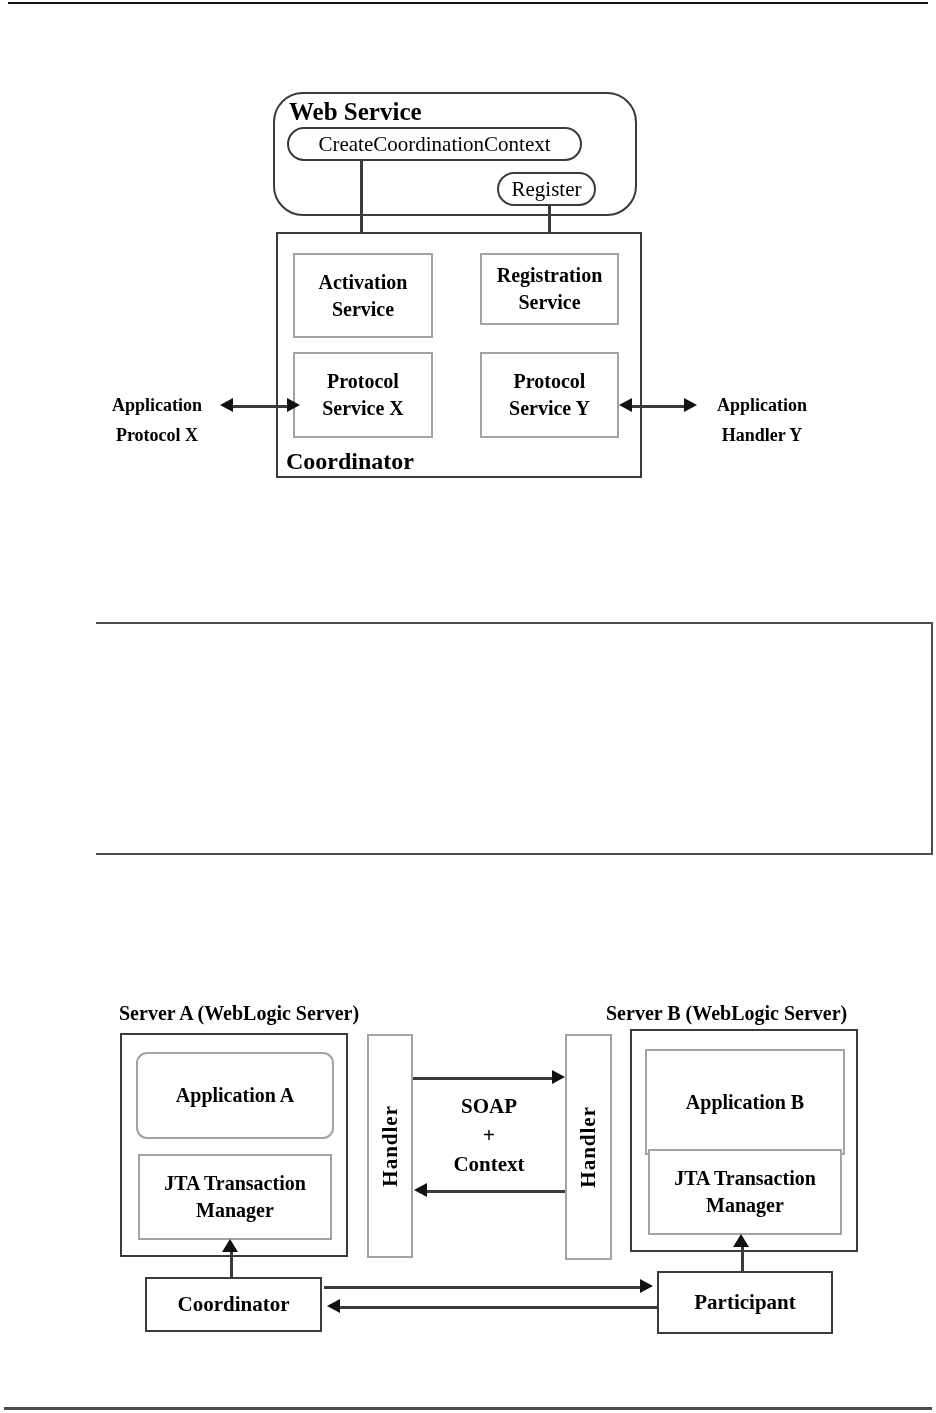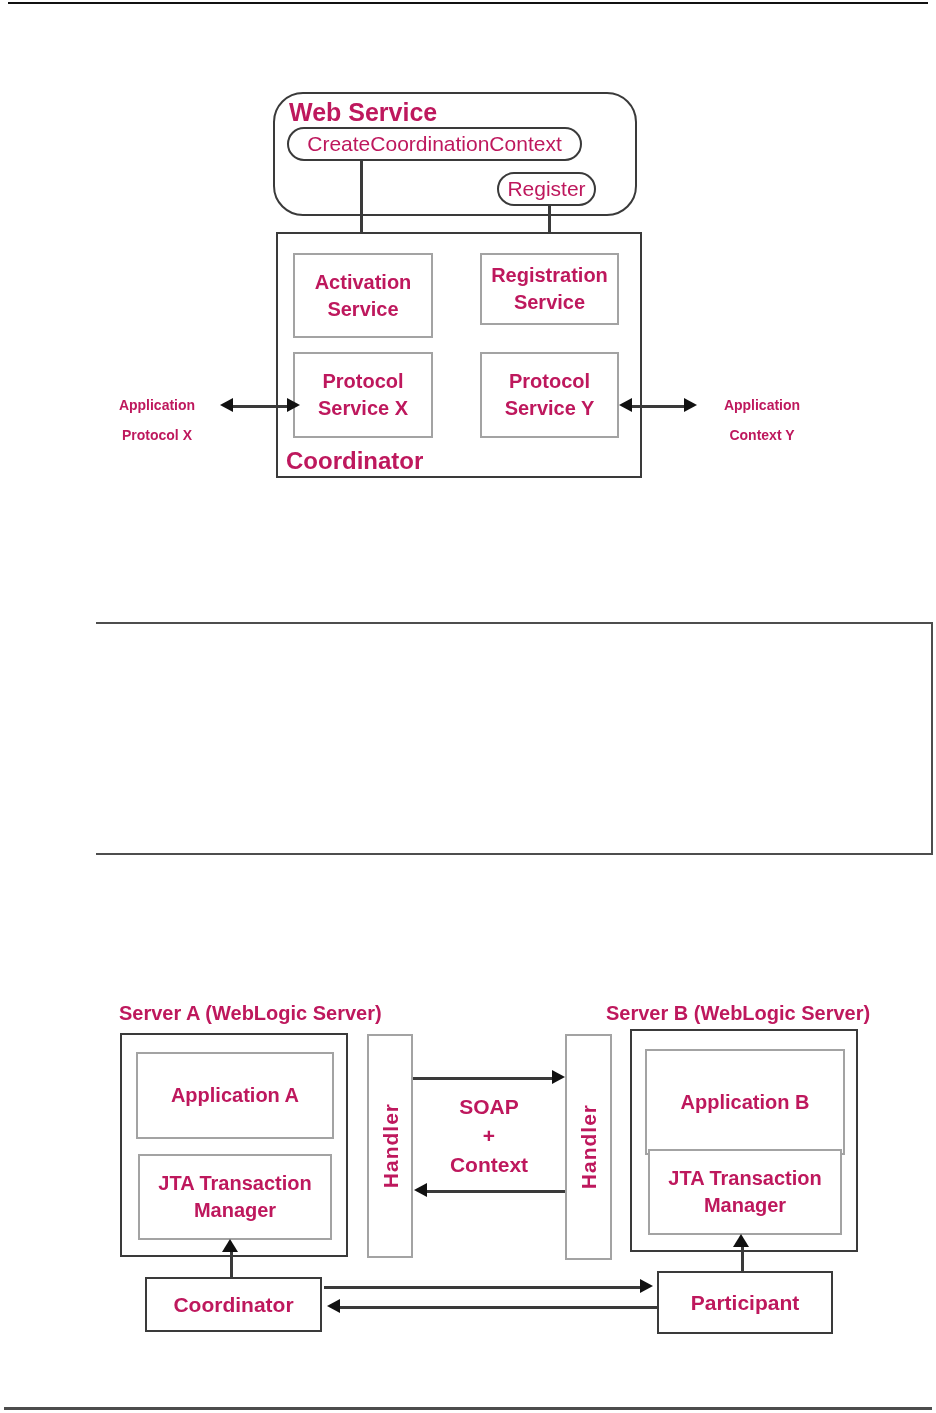--- a/index.html
+++ b/index.html
@@ -1,19 +1,19 @@
 <!DOCTYPE html>
 <html><head>
 <meta charset="utf-8">
 <style>
   * { margin:0; padding:0; box-sizing:border-box; }
   html,body { background:#e9e9e9; }
   .page {
     position:relative; width:936px; height:1413px; background:#ffffff;
-    font-family:Liberation Sans, sans-serif; color:#be185d; overflow:hidden;
+    font-family:Liberation Serif, serif; color:#000000; overflow:hidden;
     margin:0 auto;
     padding-left:28px;
   }
   .abs { position:absolute; }
   .hline { position:absolute; height:3px; background:#3a3a3a; }
   .vline { position:absolute; width:3px; background:#3a3a3a; }
   .rule  { position:absolute; }
   .box {
     position:absolute; background:#fff;
     display:flex; align-items:center; justify-content:center;
@@ -21,21 +21,21 @@
   }
   .b-outer { border:2px solid #3a3a3a; }
   .b-inner { border:2px solid #a3a3a3; }
   .ws-box { position:absolute; border:2px solid #3a3a3a; border-radius:30px; background:#fff; }
   .ws-title { position:absolute; left:14px; top:4px; font-size:25px; font-weight:bold; }
   .pill {
     position:absolute; border:2px solid #3a3a3a; border-radius:17px; background:#fff;
     display:flex; align-items:center; justify-content:center; font-size:21px;
   }
   .coord-label { position:absolute; left:8px; bottom:1px; font-size:24px; font-weight:bold; background:#fff; padding-right:4px; }
-  .side-label { position:absolute; text-align:center; font-size:14px; font-weight:bold; line-height:30px; }
+  .side-label { position:absolute; text-align:center; font-size:18px; font-weight:bold; line-height:30px; }
   .side-label span { display:block; }
   .server-title { position:absolute; font-size:20px; font-weight:bold;margin-left:20px; }
   .vert-text {
     writing-mode:vertical-rl; transform:rotate(180deg);
     font-size:21px; font-weight:bold; letter-spacing:1px;
   }
   .soap-label { position:absolute; text-align:center; font-size:21px; font-weight:bold; line-height:29px; }
   .soap-label span { display:block; }
   
   .ah { position:absolute; width:0; height:0; }
@@ -92,36 +92,36 @@
     <div class="side-label" style="left:88px; top:390px; width:138px;">
       <span>Application</span>
       <span>Protocol X</span>
     </div>
     <div class="hline" style="left:230px; top:405px; width:60px;"></div>
     <div class="ah ah-left" style="left:220px; top:398px;"></div>
     <div class="ah ah-right" style="left:287px; top:398px;"></div>
 
     <div class="side-label" style="left:693px; top:390px; width:138px;">
       <span>Application</span>
-      <span>Context Y</span>
+      <span>Handler Y</span>
     </div>
     <div class="hline" style="left:627px; top:405px; width:60px;"></div>
     <div class="ah ah-left" style="left:619px; top:398px;"></div>
     <div class="ah ah-right" style="left:684px; top:398px;"></div>
   </div>
 
   <div class="listing-box" style="left:96px; top:622px; width:837px; height:233px;"></div>
 
   <div>
 
     <div class="server-title" style="left:99px; top:1002px;">Server A (WebLogic Server)</div>
     <div class="server-title" style="left:586px; top:1002px;">Server B (WebLogic Server)</div>
 
     <div class="abs b-outer" style="left:120px; top:1033px; width:228px; height:224px; background:#fff;"></div>
-    <div class="box b-inner" style="left:136px; top:1052px; width:198px; height:87px;">
+    <div class="box b-inner" style="left:136px; top:1052px; width:198px; height:87px;border-radius:11px;">
       <span>Application A</span>
     </div>
     <div class="box b-inner" style="left:138px; top:1154px; width:194px; height:86px;">
       <span>JTA Transaction Manager</span>
     </div>
 
     <div class="box b-inner" style="left:367px; top:1034px; width:46px; height:224px;">
       <span class="vert-text">Handler</span>
     </div>
     <div class="box b-inner" style="left:565px; top:1034px; width:47px; height:226px;">

